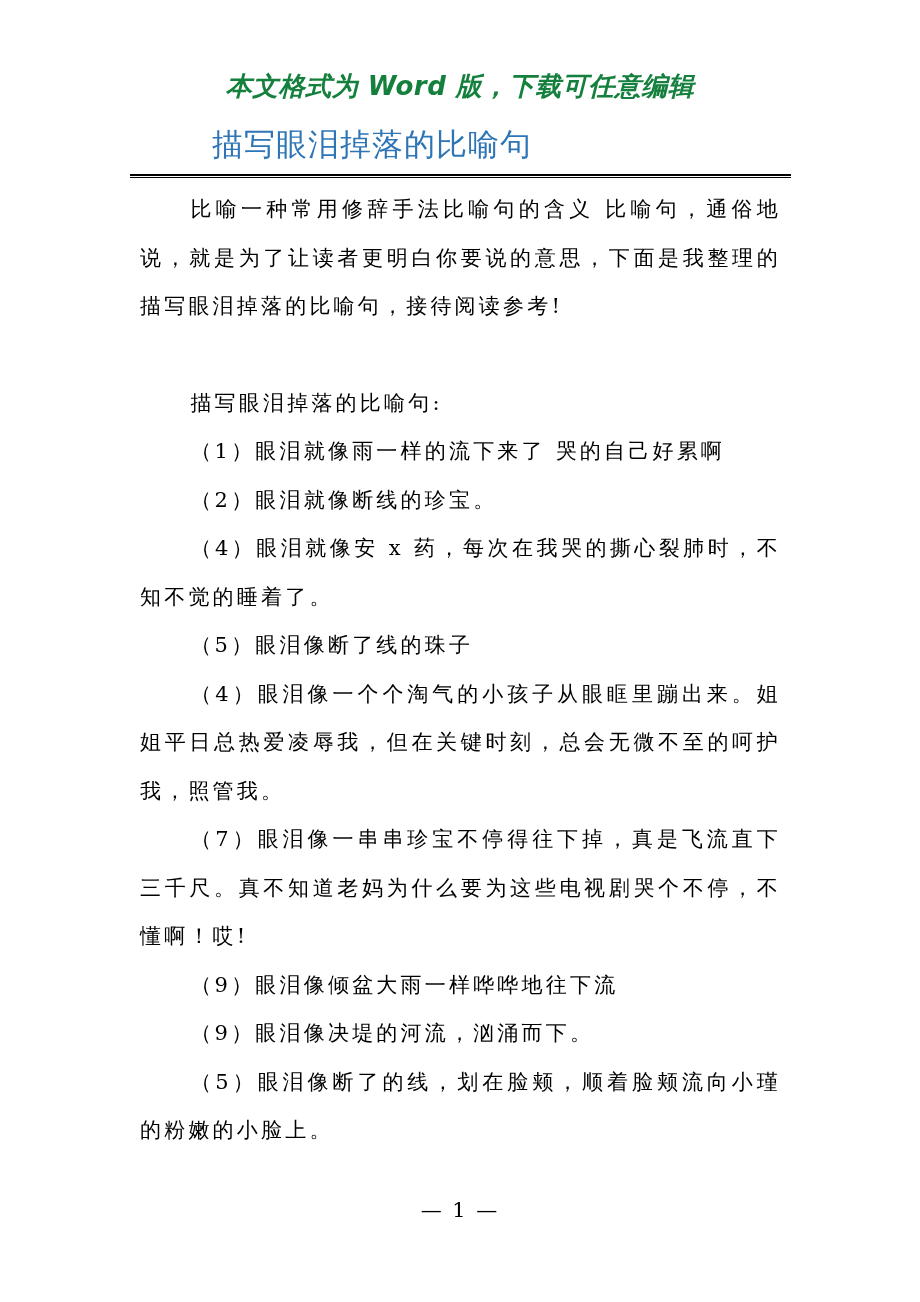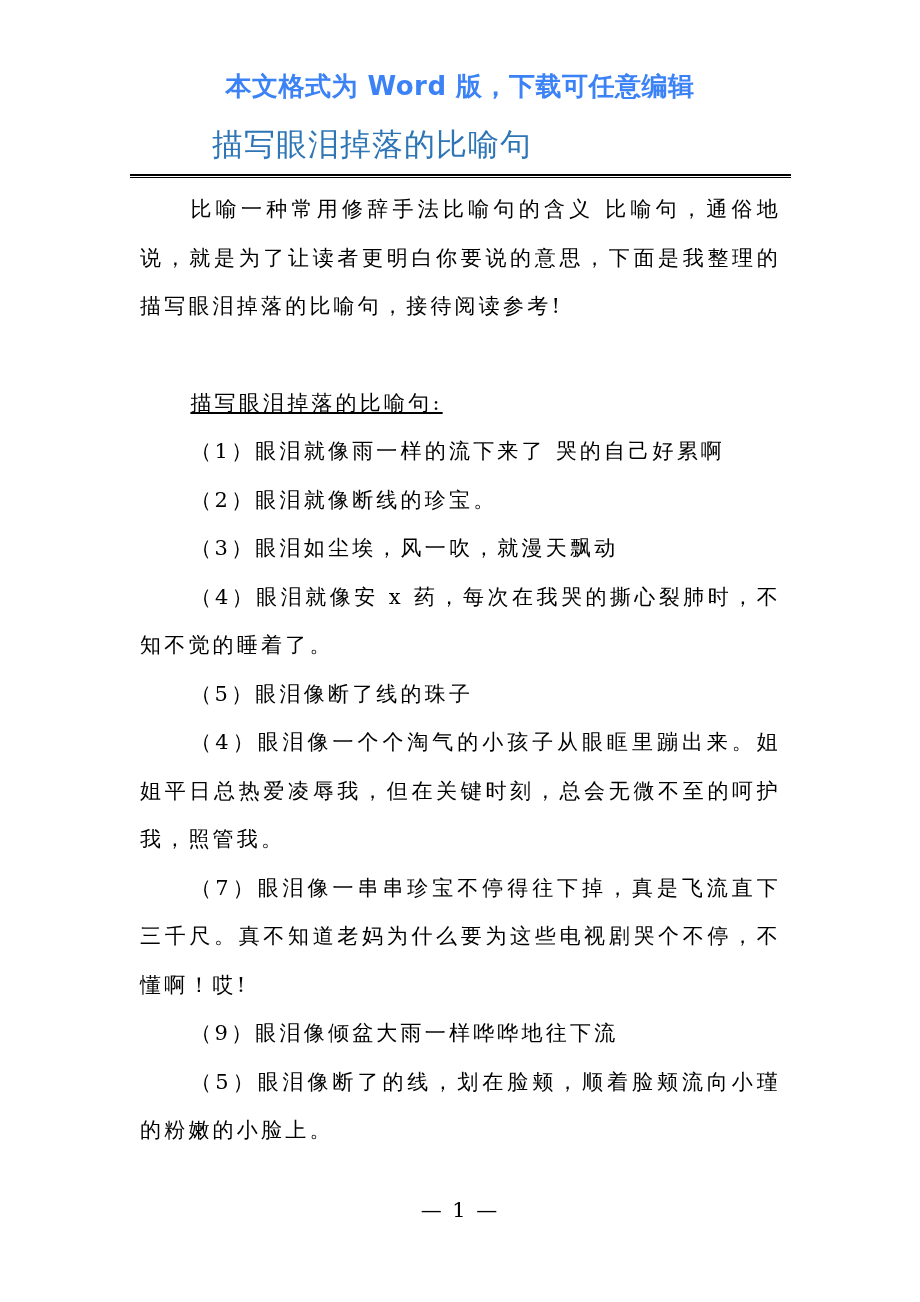--- a/index.html
+++ b/index.html
@@ -22,22 +22,23 @@
     }
     .banner {
       position: absolute;
       left: 0; width: 920px;
       top: 66px;
       text-align: center;
       font-family: "DejaVu Sans", "Liberation Sans", sans-serif;
       font-weight: bold;
       font-size: 26px;
       line-height: 40px;
-      color: #3b82f6;
+      color: #15803d;
       letter-spacing: 0.5px;
+      font-style: italic;
     }
     .title {
       position: absolute;
       left: 0; width: 744px;
       top: 120px;
       text-align: center;
       font-family: "DejaVu Sans", "Liberation Sans", sans-serif;
       font-size: 31px;
       line-height: 48px;
       color: #2e75b6;
@@ -62,21 +63,20 @@
       line-height: 48.5px;
       letter-spacing: 3.2px;
       text-align: justify;
     }
     .para {
       margin: 0;
       text-indent: 2.4em;
     }
     .para.gap {
       margin-top: 48px;
-      text-decoration: underline;
     }
     .item {
       margin: 0;
       text-indent: 2.4em;
     }
     .footer {
       position: absolute;
       left: 0; width: 920px;
       top: 1194px;
       text-align: center;
@@ -91,23 +91,23 @@
 <div class="page">
   <div class="banner">本文格式为 Word 版，下载可任意编辑</div>
   <div class="title">描写眼泪掉落的比喻句</div>
   <div class="rule"></div>
 
   <div class="body-text">
     <p class="para">比喻一种常用修辞手法比喻句的含义 比喻句，通俗地说，就是为了让读者更明白你要说的意思，下面是我整理的描写眼泪掉落的比喻句，接待阅读参考!</p>
     <p class="para gap">描写眼泪掉落的比喻句:</p>
     <p class="item">（1）眼泪就像雨一样的流下来了 哭的自己好累啊</p>
     <p class="item">（2）眼泪就像断线的珍宝。</p>
-    <p class="item">（3）眼泪如尘埃，风一吹，就漫天飘动</p>
     <p class="item">（4）眼泪就像安 x 药，每次在我哭的撕心裂肺时，不知不觉的睡着了。</p>
     <p class="item">（5）眼泪像断了线的珠子</p>
     <p class="item">（4）眼泪像一个个淘气的小孩子从眼眶里蹦出来。姐姐平日总热爱凌辱我，但在关键时刻，总会无微不至的呵护我，照管我。</p>
     <p class="item">（7）眼泪像一串串珍宝不停得往下掉，真是飞流直下三千尺。真不知道老妈为什么要为这些电视剧哭个不停，不懂啊！哎!</p>
     <p class="item">（9）眼泪像倾盆大雨一样哗哗地往下流</p>
+    <p class="item">（9）眼泪像决堤的河流，汹涌而下。</p>
     <p class="item">（5）眼泪像断了的线，划在脸颊，顺着脸颊流向小瑾的粉嫩的小脸上。</p>
   </div>
 
   <div class="footer">— 1 —</div>
 </div>
 
 </body></html>

